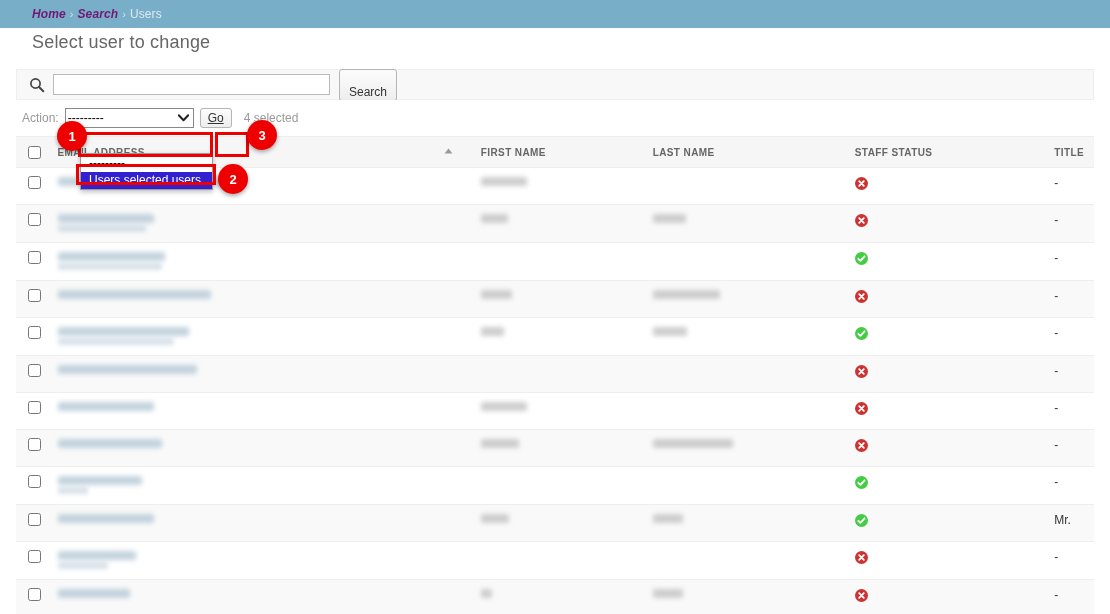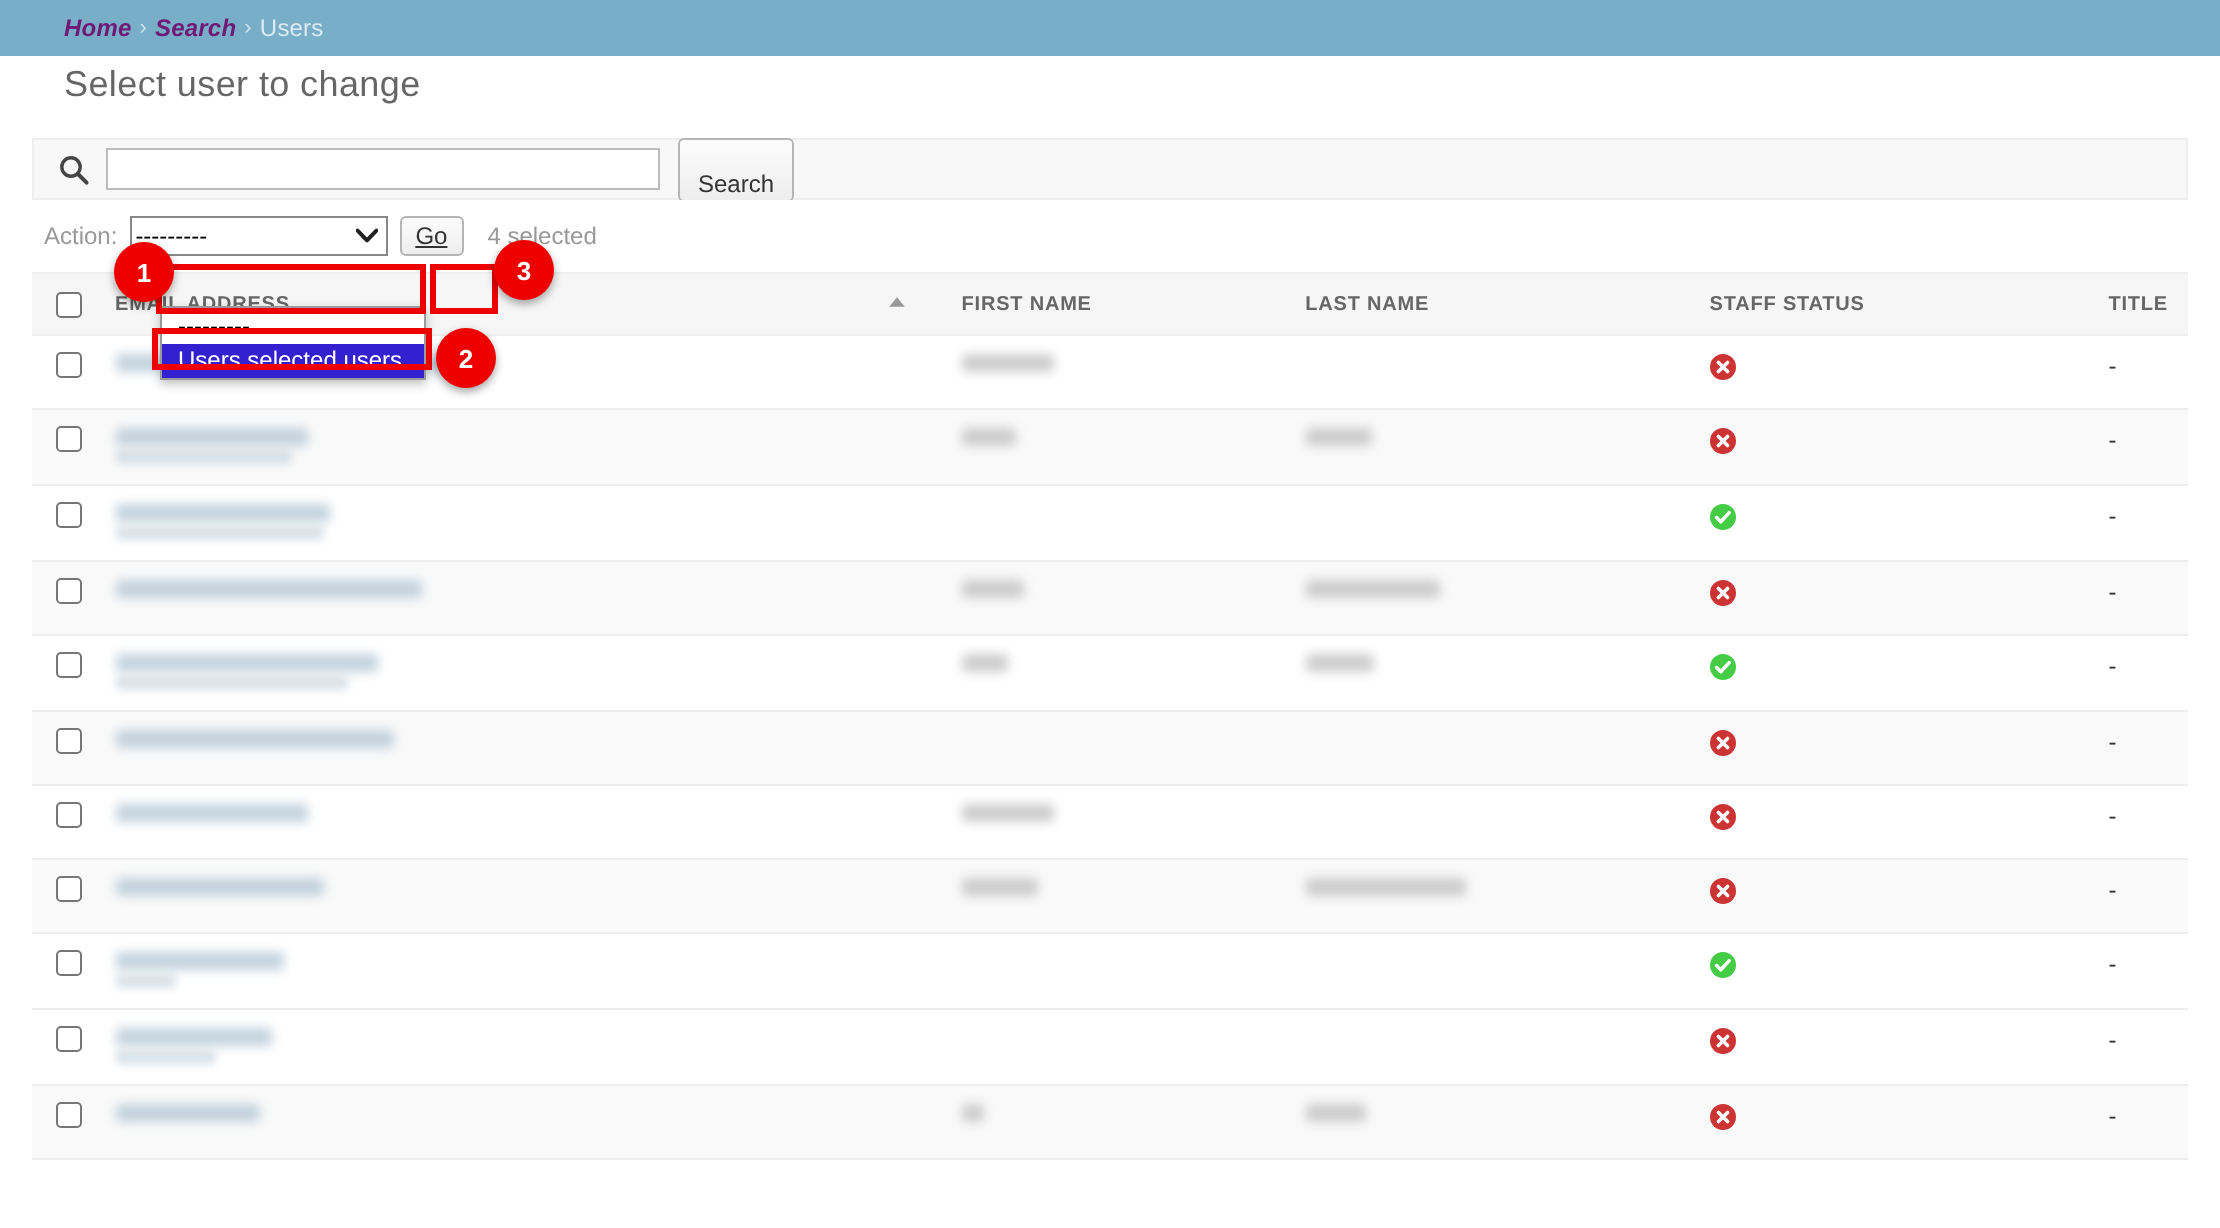--- a/index.html
+++ b/index.html
@@ -518,20 +518,42 @@
                 <span class="blur-line blur-sm" style="width: 30px;"></span>
               </div>
             </td>
             <td></td>
             <td></td>
             <td><span class="icon-bool yes"><svg width="13" height="13" viewBox="0 0 13 13">
                   <path d="M3.3 6.8 L5.4 8.9 L9.6 4.3" fill="none" stroke="#ffffff" stroke-width="1.8" stroke-linecap="round" stroke-linejoin="round"></path>
                 </svg></span></td>
             <td class="cell-dash">-</td>
           </tr>
+          <tr class="row2">
+            <td class="col-check"><input type="checkbox" class="row-check" style=""></td>
+            <td>
+              <div>
+                <span class="blur-line" style="width: 96px;"></span>
+              </div>
+            </td>
+            <td>
+              <div>
+                <span class="blur-line g" style="width: 28px;"></span>
+              </div>
+            </td>
+            <td>
+              <div>
+                <span class="blur-line g" style="width: 30px;"></span>
+              </div>
+            </td>
+            <td><span class="icon-bool yes"><svg width="13" height="13" viewBox="0 0 13 13">
+                  <path d="M3.3 6.8 L5.4 8.9 L9.6 4.3" fill="none" stroke="#ffffff" stroke-width="1.8" stroke-linecap="round" stroke-linejoin="round"></path>
+                </svg></span></td>
+            <td class="cell-dash">Mr.</td>
+          </tr>
           <tr class="row1">
             <td class="col-check"><input type="checkbox" class="row-check" style=""></td>
             <td>
               <div>
                 <span class="blur-line" style="width: 78px;"></span>
                 <span class="blur-line blur-sm" style="width: 50px;"></span>
               </div>
             </td>
             <td></td>
             <td></td>

